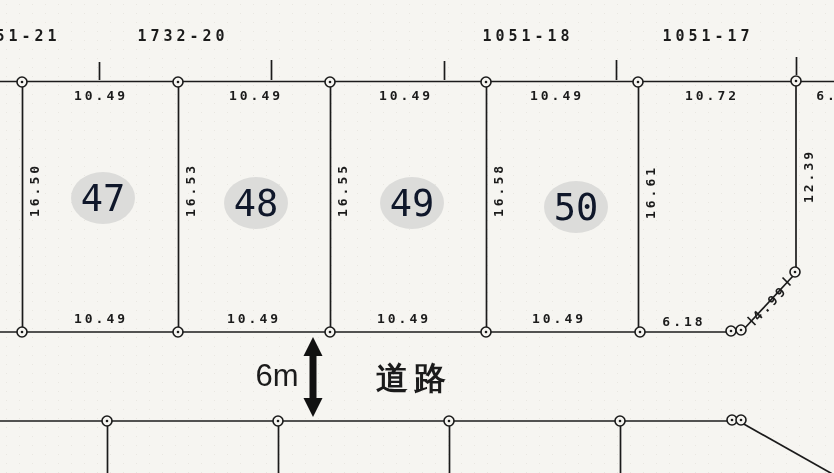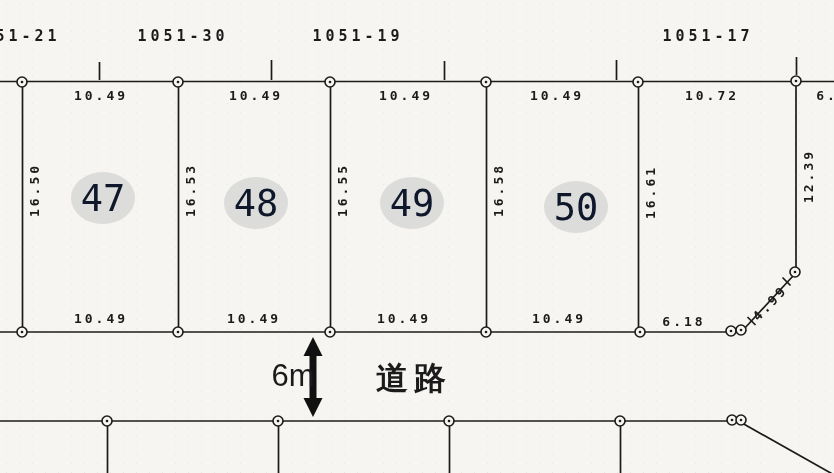--- a/index.html
+++ b/index.html
@@ -21,21 +21,21 @@
   .dim-diag{transform:translate(-50%,-50%) rotate(-46deg);}
   .plot-oval{
     position:absolute;z-index:2;
     width:64px;height:52px;border-radius:50%;
     background:#dcdcda;
     transform:translate(-50%,-50%);
     display:flex;align-items:center;justify-content:center;
   }
   .plot-num{font-size:37px;font-weight:400;letter-spacing:0px;color:#0f172a;z-index:3;}
   .road-txt{font-family:"Liberation Sans", sans-serif;}
-  .road-width{font-size:31px;font-weight:500;margin-left:16px;}
+  .road-width{font-size:31px;font-weight:500;}
   .road-name{font-size:32px;font-weight:600;letter-spacing:6px;}
 </style>
 </head>
 <body>
 
 <div class="stage">
 
   <svg width="834" height="473" viewBox="0 0 834 473">
     <g stroke="#1b1b1b" stroke-width="1.7" fill="none">
 
@@ -116,22 +116,22 @@
     </g>
 
     <g fill="#111">
       <rect x="309.5" y="352" width="7" height="52"></rect>
       <polygon points="313,337 303.5,356 322.5,356"></polygon>
       <polygon points="313,417 303.5,398 322.5,398"></polygon>
     </g>
   </svg>
 
   <div class="lbl lot-label" style="left:28px;top:36px;">51-21</div>
-  <div class="lbl lot-label" style="left:183px;top:36px;">1051-30</div>
-  <div class="lbl lot-label" style="left:358px;top:36px;">1051-19</div>
+  <div class="lbl lot-label" style="left:183px;top:36px;">1732-20</div>
+  <div class="lbl lot-label" style="left:528px;top:36px;">1051-18</div>
   <div class="lbl lot-label" style="left:708px;top:36px;">1051-17</div>
 
   <div class="lbl dim" style="left:101px;top:95px;">10.49</div>
   <div class="lbl dim" style="left:256px;top:95px;">10.49</div>
   <div class="lbl dim" style="left:406px;top:95px;">10.49</div>
   <div class="lbl dim" style="left:557px;top:95px;">10.49</div>
   <div class="lbl dim" style="left:712px;top:95px;">10.72</div>
   <div class="lbl dim" style="left:827px;top:95px;">6.</div>
 
   <div class="lbl dim dim-v" style="left:34px;top:190px;">16.50</div>

